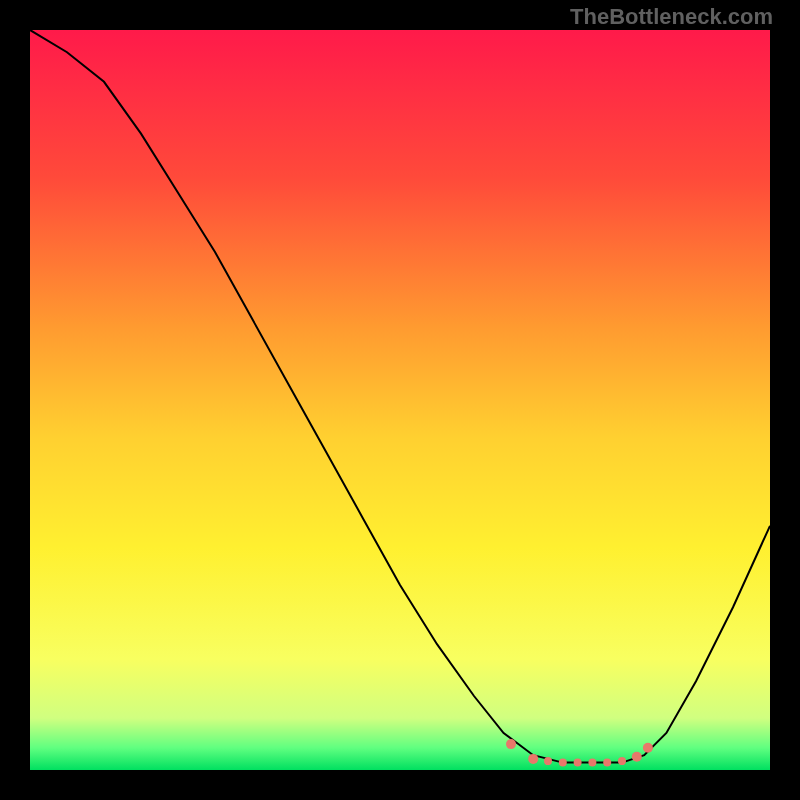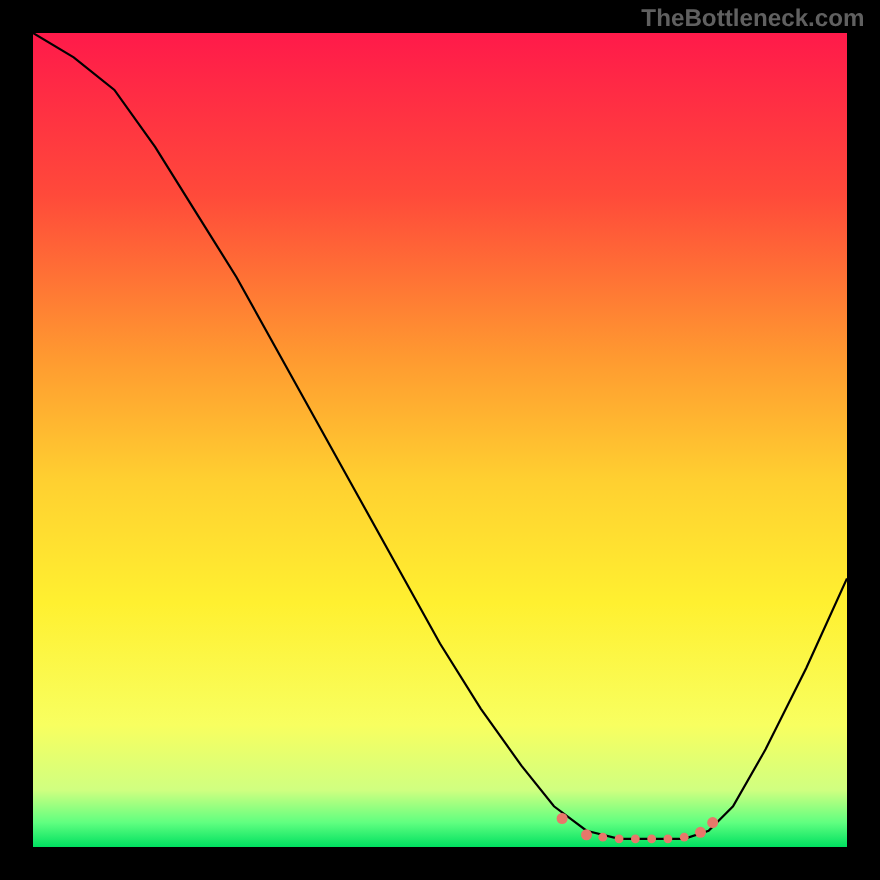--- a/index.html
+++ b/index.html
@@ -7,21 +7,21 @@
     padding: 0;
     width: 800px;
     height: 800px;
     background: #000;
     position: relative;
     font-family: Arial, sans-serif;
   }
   .watermark {
     position: absolute;
     top: 4px;
-    right: 14px;
+    right: 27px;
     color: #606060;
     font-size: 22px;
     font-weight: bold;
     z-index: 10;
   }
   .plot-area {
     position: absolute;
     left: 30px;
     top: 30px;
     width: 740px;

